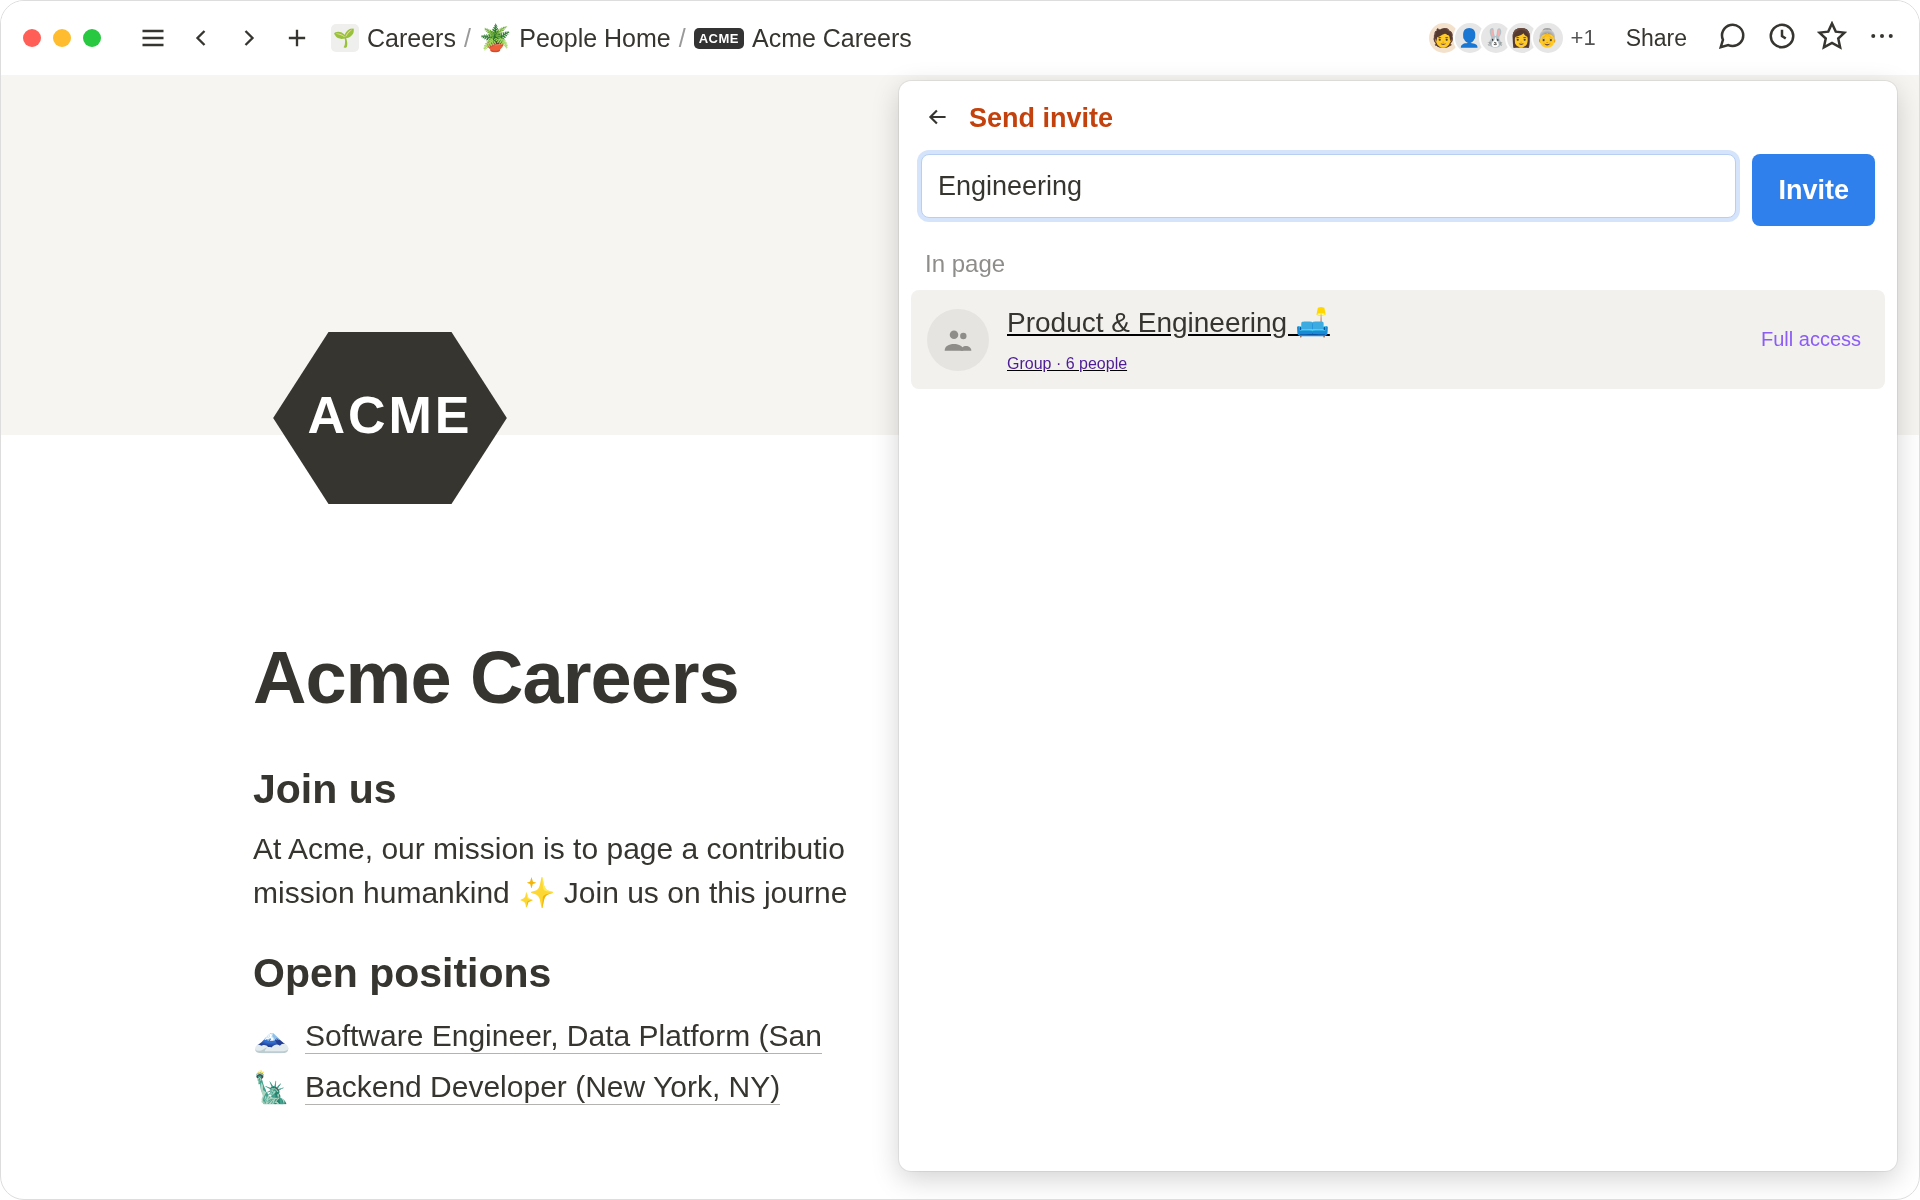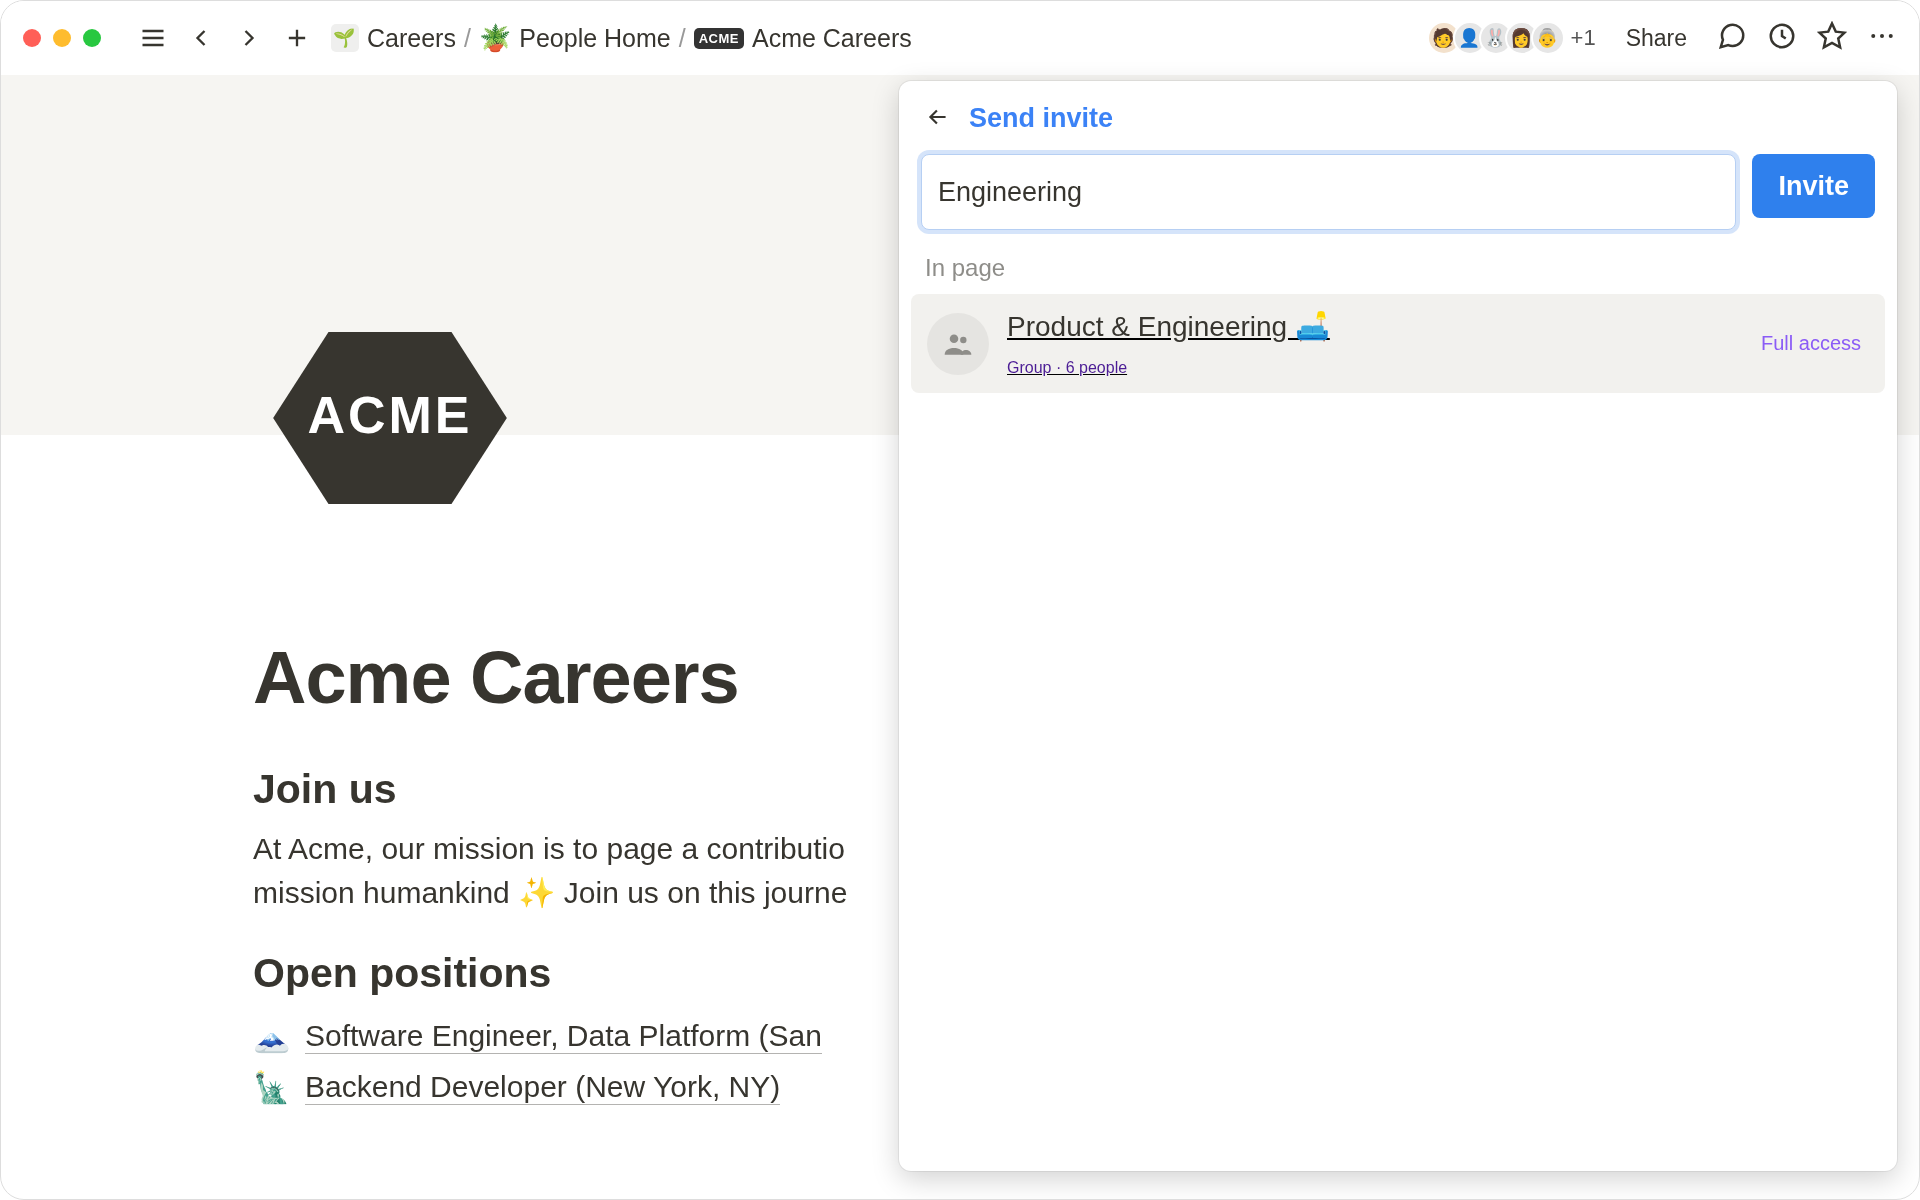--- a/index.html
+++ b/index.html
@@ -178,41 +178,41 @@
       display: flex;
       flex-direction: column;
     }
     .pop-header {
       display: flex;
       align-items: center;
       gap: 18px;
       padding: 0 26px 20px 26px;
     }
     .pop-back svg { width: 26px; height: 26px; stroke: #37352f; stroke-width: 2; fill: none; }
-    .pop-title { font-size: 27px; font-weight: 700; color: #3b82f6; }
+    .pop-title { font-size: 27px; font-weight: 700; color: #c2410c; }
     .pop-inputrow {
       display: flex;
       gap: 16px;
       padding: 0 22px;
       align-items: stretch;
     }
     .pop-input {
       flex: 1;
-      height: 76px;
+      height: 64px;
       border: 1.5px solid #b6cff3;
       box-shadow: 0 0 0 4px rgba(86,149,237,0.25);
       border-radius: 8px;
       padding: 0 16px;
       font-size: 27px;
       color: #37352f;
       outline: none;
       background: #fff;
     }
     .invite-btn {
-      height: 64px;
+      height: 72px;
       padding: 0 26px;
       background: #2f80ed;
       color: #fff;
       border: none;
       border-radius: 8px;
       font-size: 27px;
       font-weight: 600;
       cursor: pointer;
     }
     .pop-section-label {

